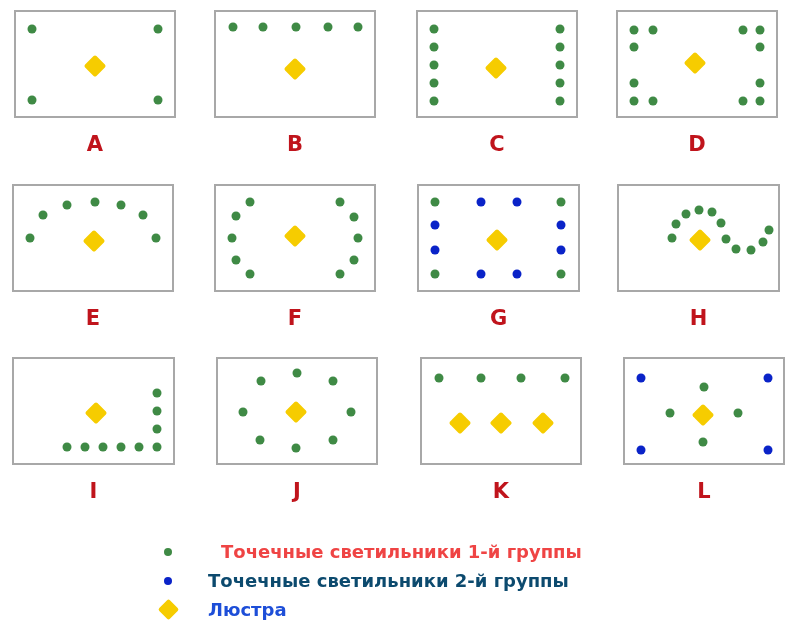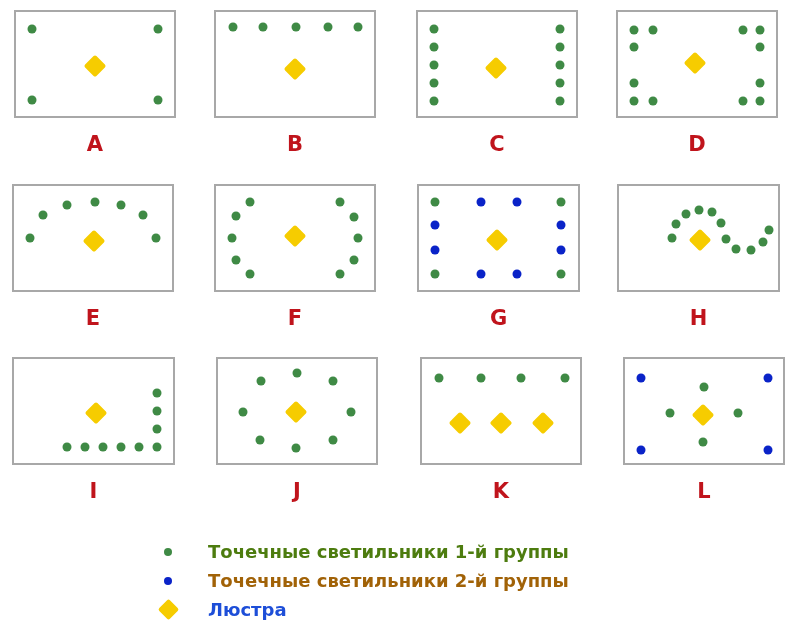--- a/index.html
+++ b/index.html
@@ -157,27 +157,27 @@
     <div class="dot b" style="left: 641px; top: 450px;"></div>
     <div class="dot b" style="left: 768px; top: 450px;"></div>
     <div class="dia" style="left: 703px; top: 415px;"></div>
   </div>
 
 <div>
   <div class="legend-row" style="top:541px;">
     <div class="sym">
         <div class="ld" style="background:#3f8a45;"></div>
       </div>
-    <span style="color:#4d7c0f;">Точечные светильники 1-й группы</span>
+    <span style="color:#ef4444;margin-left:13px;">Точечные светильники 1-й группы</span>
   </div>
   <div class="legend-row" style="top:570px;">
     <div class="sym">
         <div class="ld" style="background:#0a23c8;"></div>
       </div>
-    <span style="color:#a16207;">Точечные светильники 2-й группы</span>
+    <span style="color:#0c4a6e;">Точечные светильники 2-й группы</span>
   </div>
   <div class="legend-row" style="top:599px;">
     <div class="sym">
         <div class="ldia"></div>
       </div>
     <span style="color:#1d4ed8;">Люстра</span>
   </div>
 </div>
 
 </body></html>

